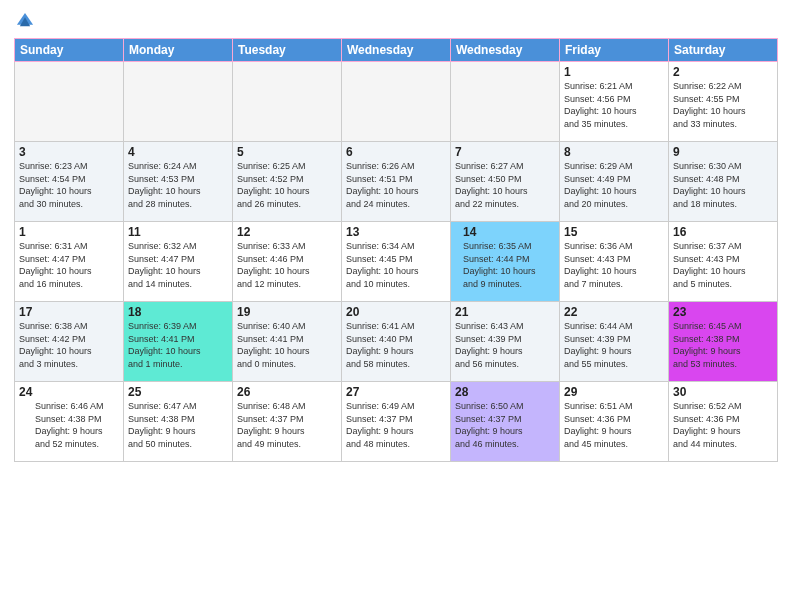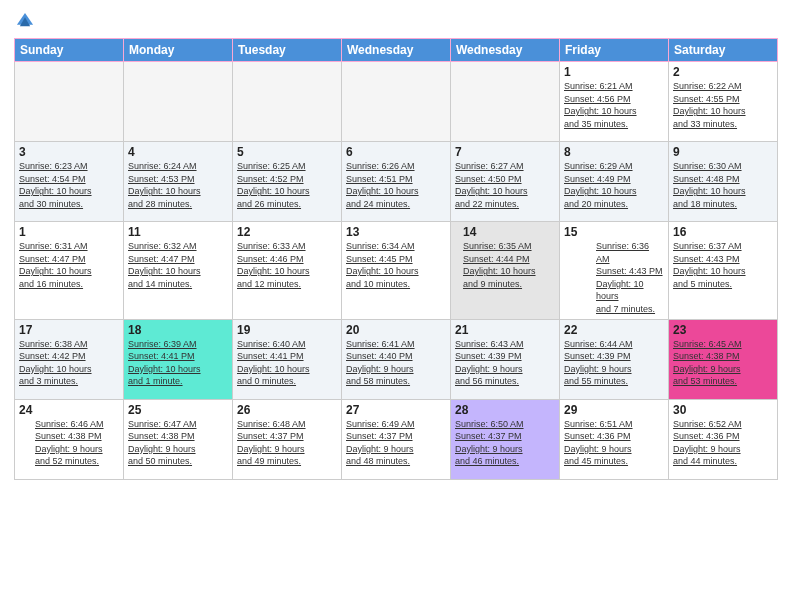--- a/index.html
+++ b/index.html
@@ -94,21 +94,20 @@
       font-size: 12px;
       font-weight: bold;
       color: #222;
       display: block;
       margin-bottom: 1px;
     }
     .day-info {
       font-size: 9px;
       color: #333;
       line-height: 1.4;
-      text-decoration: underline;
     }
   </style>
 </head>
 <body>
 
 <div class="page">
   <div class="header">
     <div class="logo">
       <svg class="logo-icon" viewBox="0 0 30 30">
         <polygon points="15,4 26,20 4,20" fill="#4a90d9"></polygon>
@@ -232,30 +231,30 @@
 Daylight: 10 hours
 and 12 minutes.</div>
           </td>
           <td style="background: rgb(255, 255, 255);">
             <span class="day-num">13</span>
             <div class="day-info" style="white-space: pre-line;">Sunrise: 6:34 AM
 Sunset: 4:45 PM
 Daylight: 10 hours
 and 10 minutes.</div>
           </td>
-          <td style="background: #e5e5e5; padding-left: 12px;">
+          <td style="background: #7dd3fc; padding-left: 12px;">
             <span class="day-num">14</span>
             <div class="day-info" style="white-space: pre-line;">Sunrise: 6:35 AM
 Sunset: 4:44 PM
 Daylight: 10 hours
 and 9 minutes.</div>
           </td>
           <td style="background: rgb(255, 255, 255);">
             <span class="day-num">15</span>
-            <div class="day-info" style="white-space: pre-line; margin-left: 32px;">Sunrise: 6:36 AM
+            <div class="day-info" style="white-space: pre-line;">Sunrise: 6:36 AM
 Sunset: 4:43 PM
 Daylight: 10 hours
 and 7 minutes.</div>
           </td>
           <td style="background: rgb(255, 255, 255); margin-top: 46px;">
             <span class="day-num">16</span>
             <div class="day-info" style="white-space: pre-line;">Sunrise: 6:37 AM
 Sunset: 4:43 PM
 Daylight: 10 hours
 and 5 minutes.</div>
@@ -297,21 +296,21 @@
 Daylight: 9 hours
 and 56 minutes.</div>
           </td>
           <td style="background: rgb(240, 244, 248);">
             <span class="day-num">22</span>
             <div class="day-info" style="white-space: pre-line;">Sunrise: 6:44 AM
 Sunset: 4:39 PM
 Daylight: 9 hours
 and 55 minutes.</div>
           </td>
-          <td style="background: #ec4899; margin-left: 20px;">
+          <td style="background: #d946ef; margin-left: 20px;">
             <span class="day-num">23</span>
             <div class="day-info" style="white-space: pre-line;">Sunrise: 6:45 AM
 Sunset: 4:38 PM
 Daylight: 9 hours
 and 53 minutes.</div>
           </td>
         </tr>
         <tr>
           <td style="background: rgb(255, 255, 255);">
             <span class="day-num">24</span>

